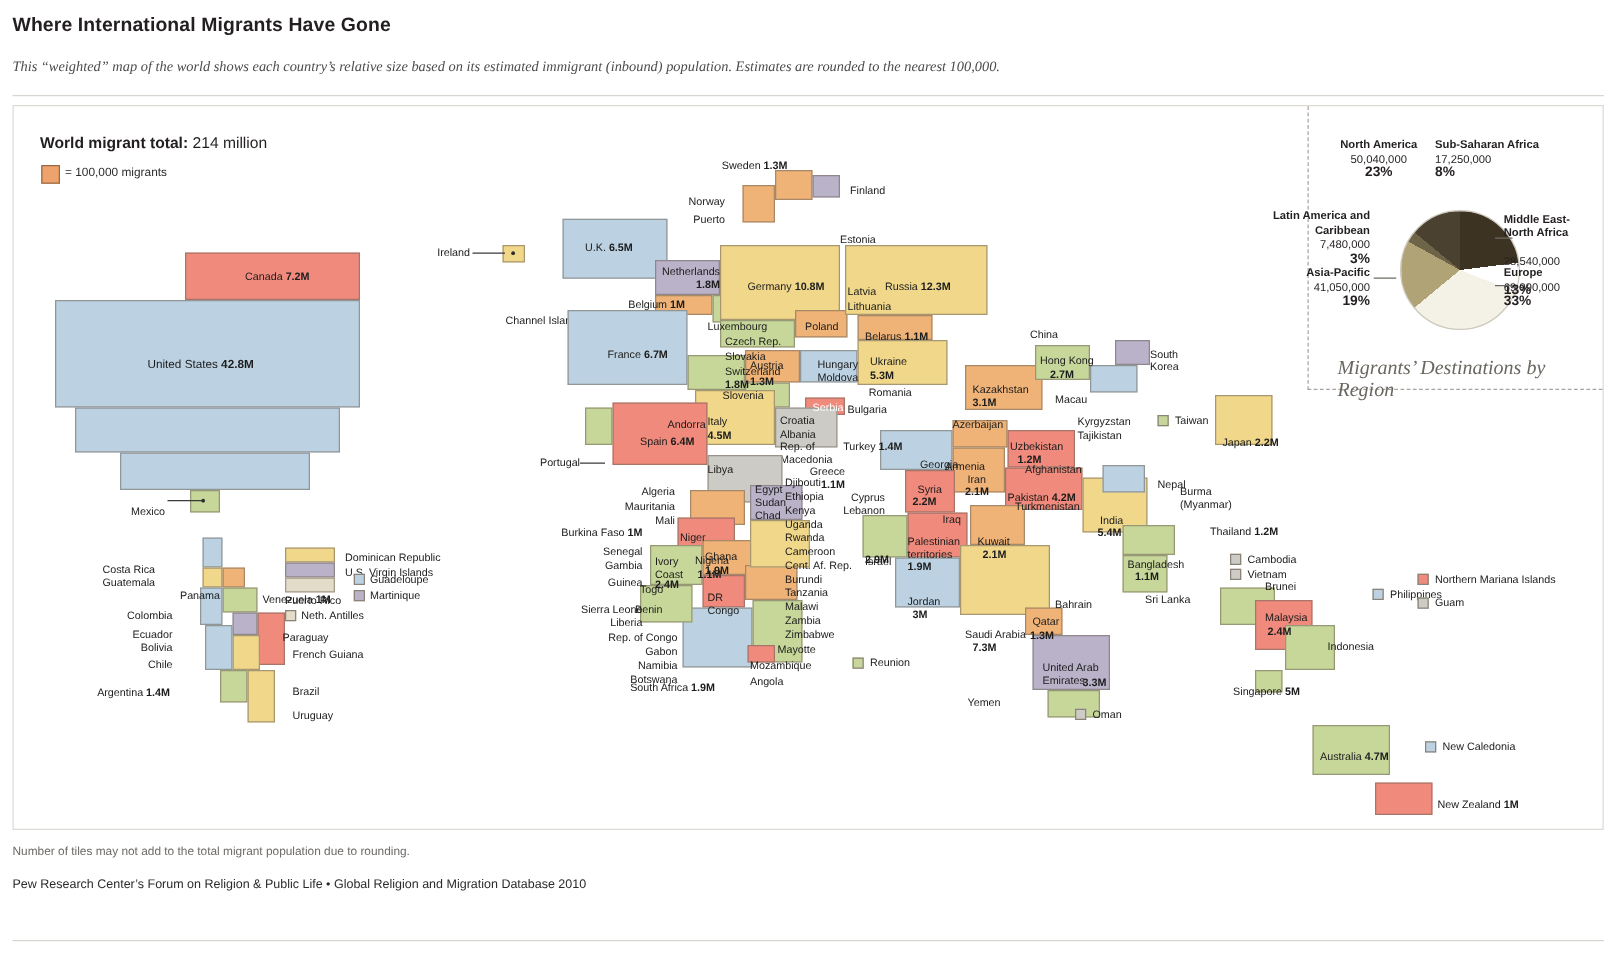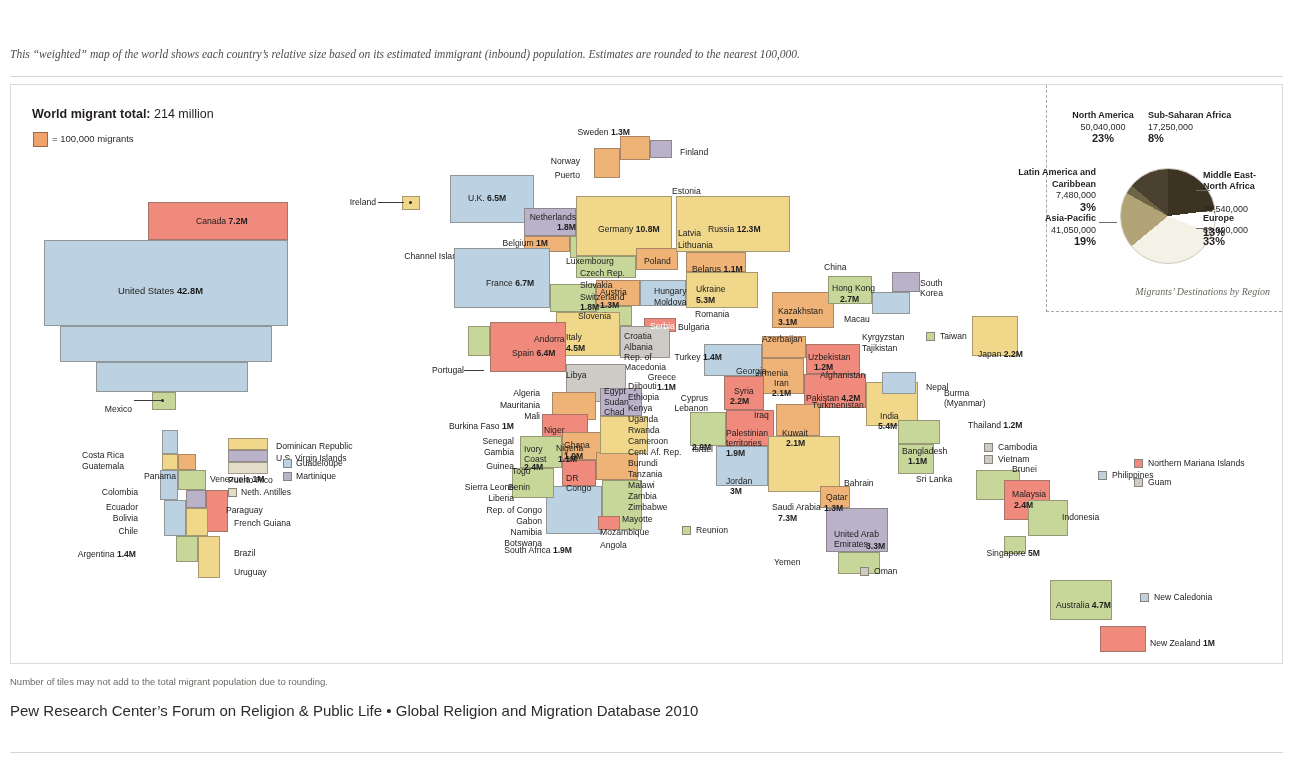--- a/index.html
+++ b/index.html
@@ -45,23 +45,23 @@
     position:absolute;left:52px;top:133px;font-size:9.5px;color:#2b2b2b;
   }
 
   
   .inset{
     position:absolute;left:1046px;top:85px;width:236px;height:227px;
     border-left:1px dashed #a9a4a0;border-bottom:1px dashed #a9a4a0;
     box-sizing:border-box;
   }
   .inset-caption{
-    position:absolute;left:1070px;top:286px;width:200px;text-align:right;
+    position:absolute;left:1070px;top:286px;width:200px;text-align:left;
     font-family:"Liberation Serif", serif;font-style:italic;
-    font-size:10px;color:#6a6660;
+    font-size:16px;color:#6a6660;
   }
 
   .pie-wrap{position:absolute;left:1120px;top:168px;width:96px;height:96px;}
   .pie{
     width:96px;height:96px;border-radius:50%;
     background:conic-gradient(
       #3d3323 0deg 82.8deg,
       #ffffff 82.8deg 111.6deg,
       #f4f1e6 111.6deg 230.4deg,
       #b0a477 230.4deg 298.8deg,
@@ -93,28 +93,29 @@
   .lbl.r{text-align:right;}
   .dot{position:absolute;width:3px;height:3px;border-radius:50%;background:#2a2a2a;}
   .ln{position:absolute;background:#3a3a3a;height:1px;}
 
   .keybox{position:absolute;box-sizing:border-box;border:1px solid #8b8378;}
 
   .footnote{
     position:absolute;left:10px;top:676px;font-size:9.5px;color:#6d6a65;
   }
   .source{
-    position:absolute;left:10px;top:702px;font-size:15px;color:#2b2b2b;
+    position:absolute;left:10px;top:702px;font-size:10px;color:#2b2b2b;
   }
 </style>
 </head>
 <body>
 
 <div class="page">
 
+  <div class="title">Where International Migrants Have Gone</div>
   <div class="subtitle">This “weighted” map of the world shows each country’s relative size based on its estimated immigrant (inbound) population. Estimates are rounded to the nearest 100,000.</div>
   <div class="rule top"></div>
 
   <div class="mapbox"></div>
 
   <div class="wm-total">
     <b>World migrant total:</b>
     <span>214 million</span>
   </div>
   <div class="legend-swatch"></div>

